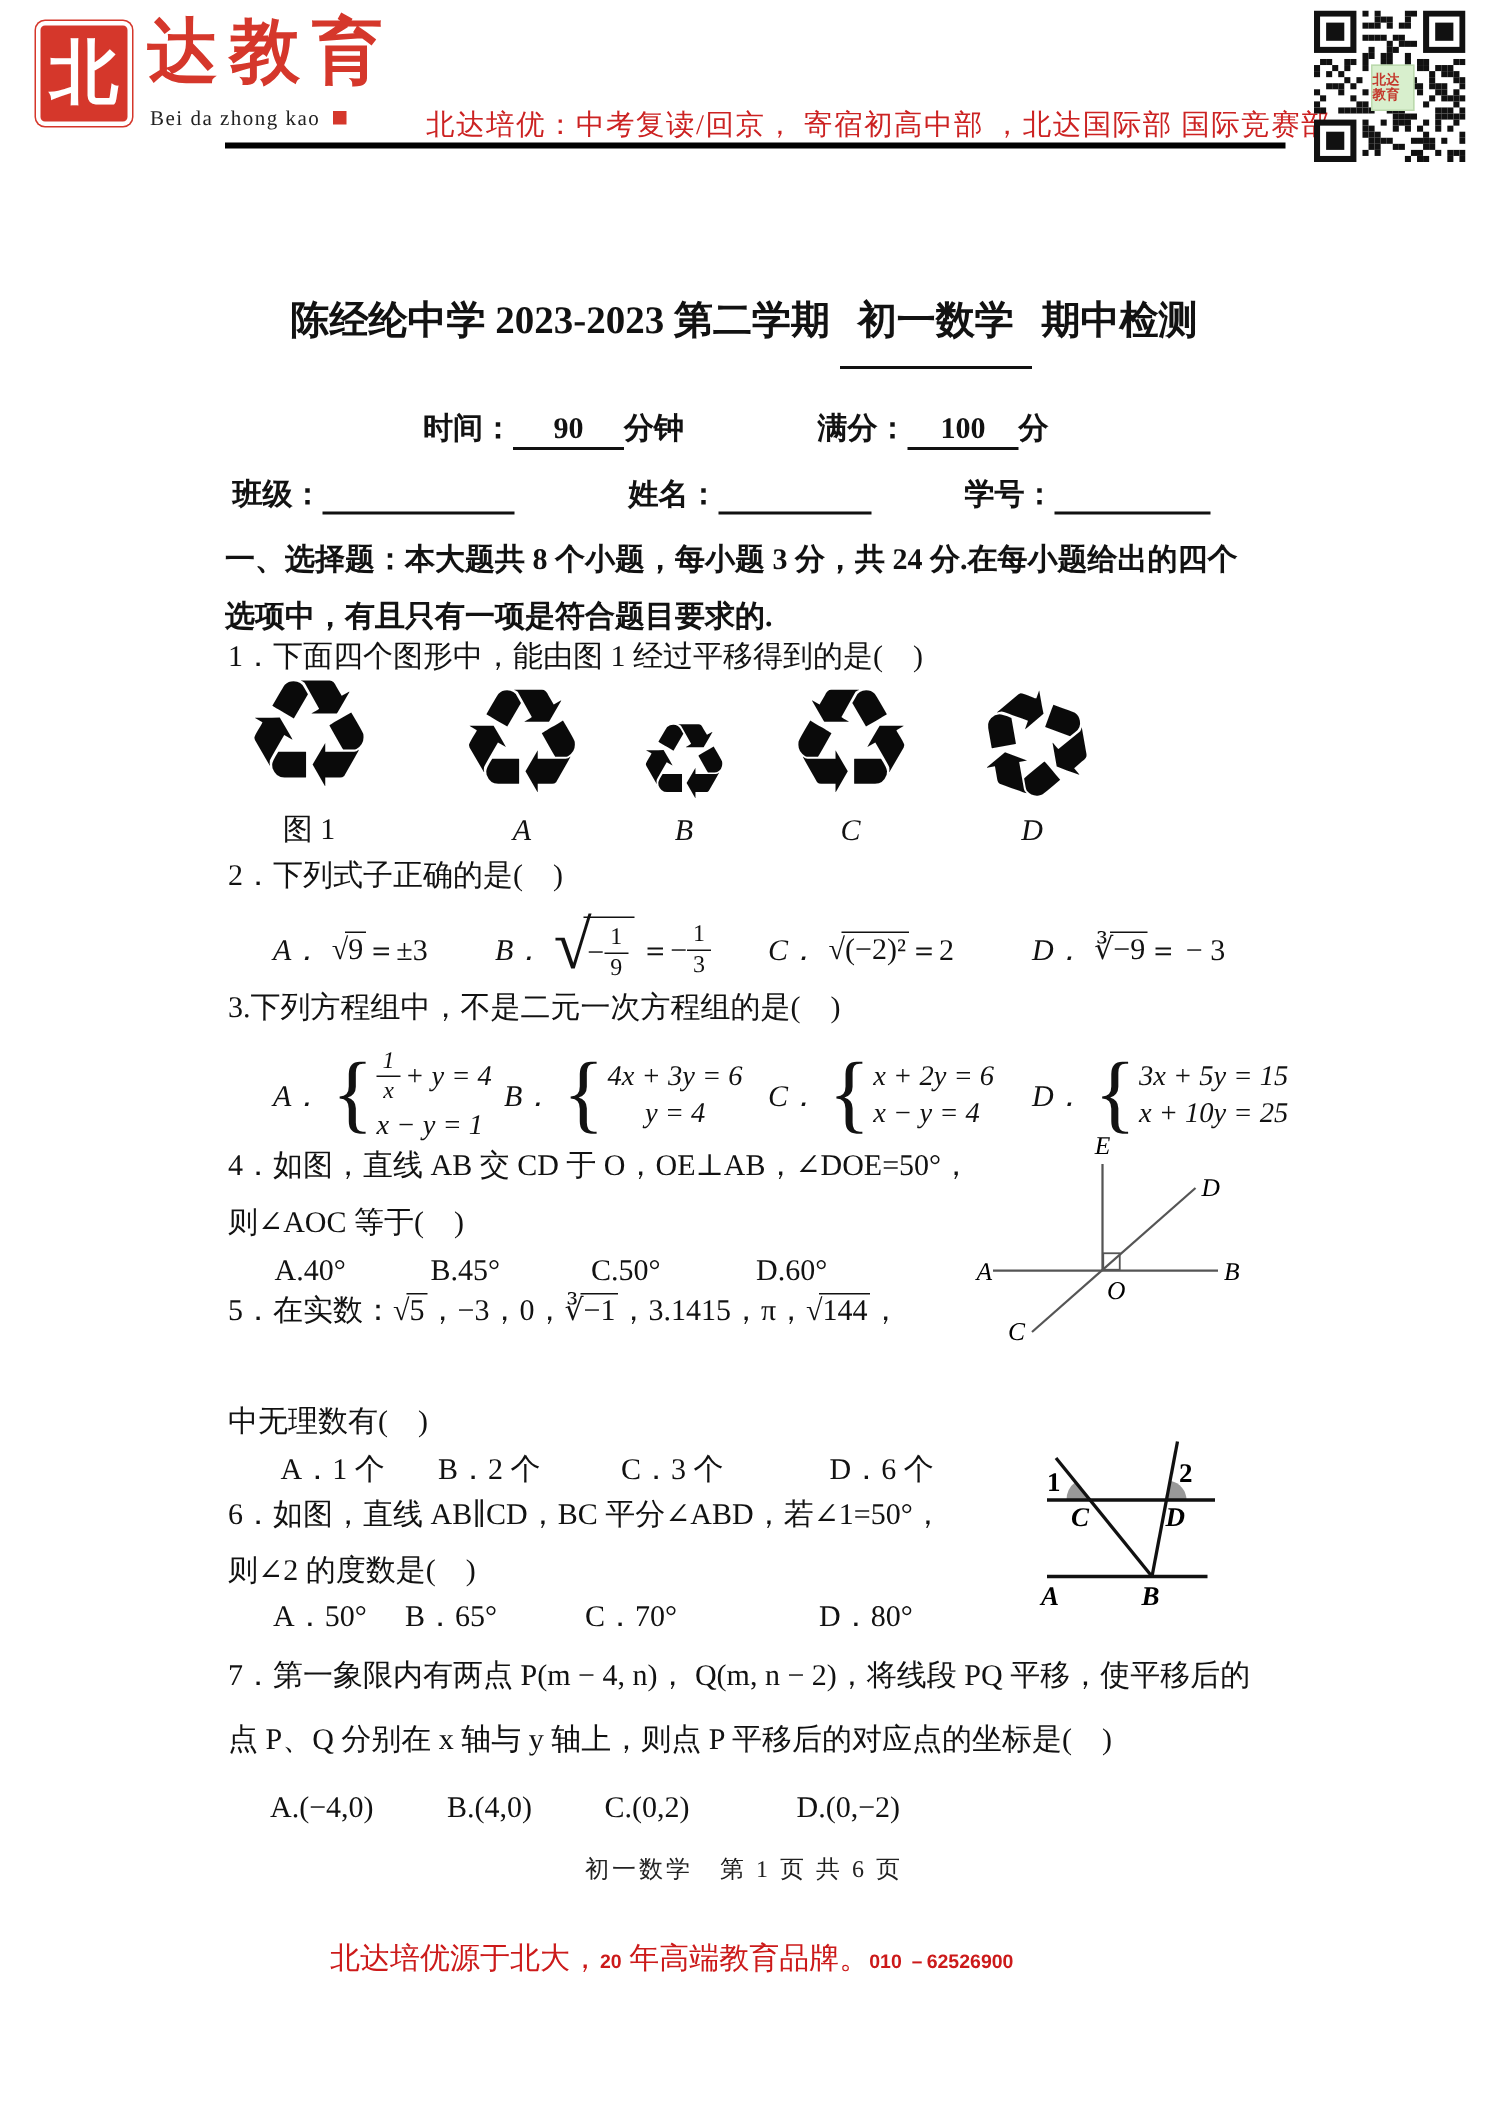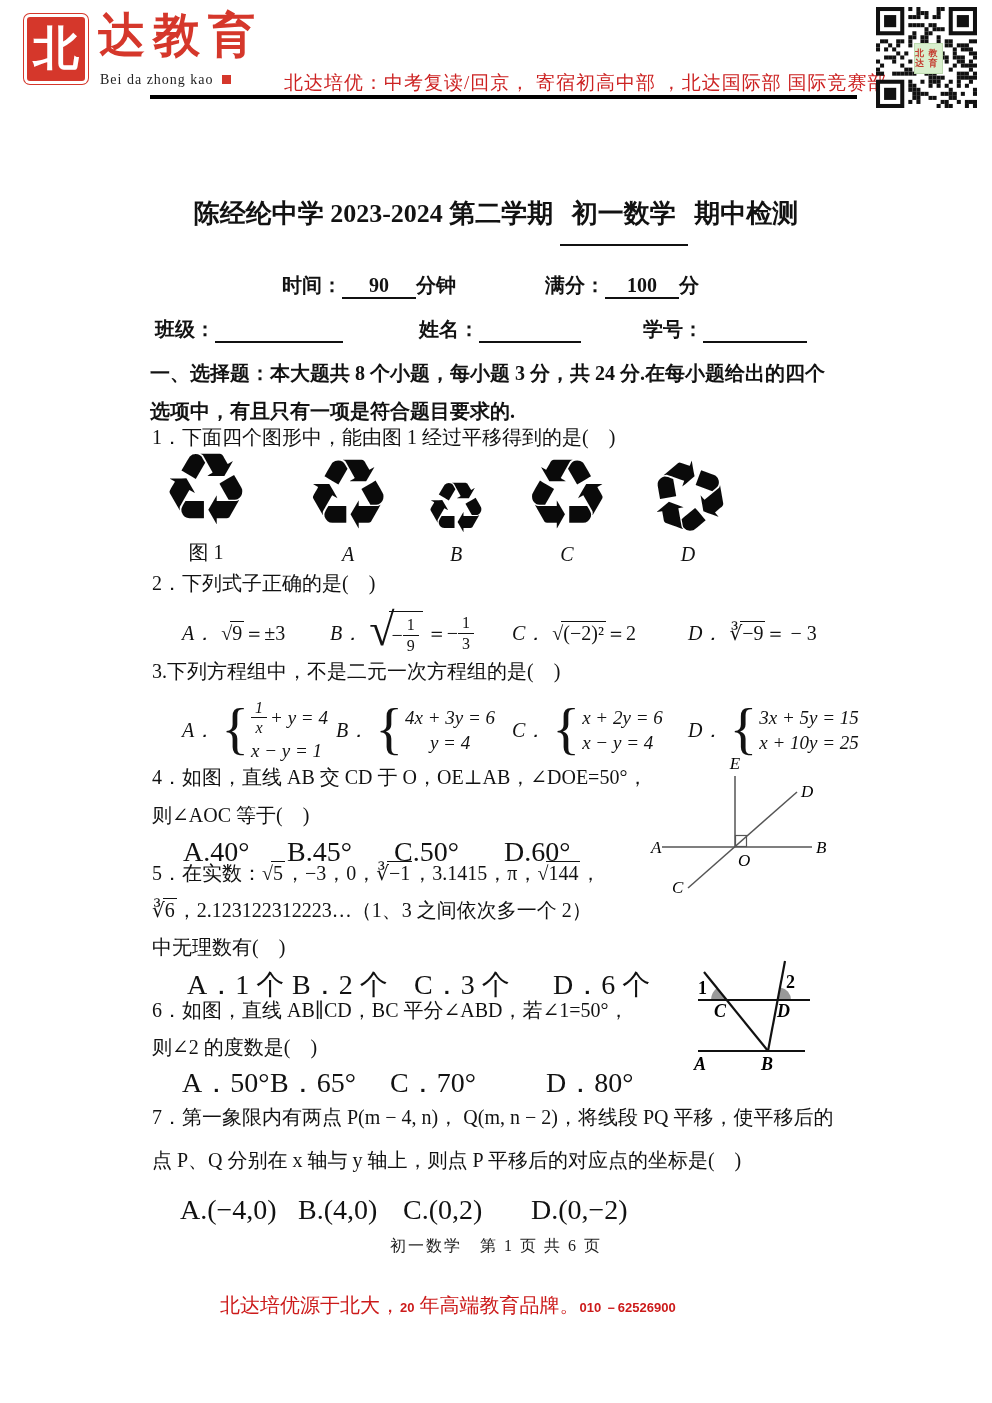--- a/index.html
+++ b/index.html
@@ -13,21 +13,21 @@
   .seal span{color:#fff;font-size:46px;font-weight:bold;font-family:"Liberation Serif",serif;}
   .brand{position:absolute;left:98px;top:12px;font-size:47px;font-weight:bold;color:#d5372b;
          letter-spacing:8px;line-height:1;font-family:"Liberation Serif",serif;}
   .logo-sub{position:absolute;left:100px;top:72px;font-size:14px;color:#222;letter-spacing:1px;}
   .logo-sub .sq{display:inline-block;width:9px;height:9px;background:#d5372b;margin-left:8px;}
   .tagline{position:absolute;left:284px;top:70px;font-size:19px;color:#cc2222;letter-spacing:1px;}
   .rule{position:absolute;left:150px;top:95px;width:707px;height:4px;background:#000;}
   .qr{position:absolute;left:876px;top:7px;width:101px;height:101px;}
   .qr svg{width:101px;height:101px;display:block;}
   .qr-label{position:absolute;left:38px;top:36px;width:27px;height:29px;background:#d8efcd;border:1px solid #bcd9ae;
-            display:flex;flex-direction:row;align-items:center;justify-content:center;line-height:1.1;}
+            display:flex;flex-direction:column;justify-content:center;line-height:1.1;}
   .qr-label span{font-size:9px;color:#c43a2e;font-weight:bold;}
 
   
   .title{position:absolute;left:0;top:196px;width:992px;text-align:center;font-size:26px;font-weight:bold;}
   .title .u{border-bottom:2.5px solid #111;padding:0 12px 16px 12px;}
   .meta{font-size:20px;font-weight:bold;}
   .fill{display:inline-block;min-width:66px;text-align:center;border-bottom:2px solid #111;padding:0 4px;}
   .info{font-size:20px;font-weight:bold;}
   .blank{display:inline-block;border-bottom:2px solid #111;height:22px;vertical-align:bottom;}
   .sec{font-size:20px;font-weight:bold;line-height:38px;}
@@ -38,21 +38,21 @@
   .lh43{line-height:43px;}
 
   
   .recol{position:absolute;display:flex;flex-direction:column;align-items:center;justify-content:flex-end;}
   .resym{font-family:"DejaVu Sans",sans-serif;color:#0a0a0a;line-height:0.95;}
   .relab{font-size:20px;margin-top:2px;}
   .ital{font-style:italic;}
 
   
   .optrow{position:absolute;left:0;top:0;width:992px;height:0;}
-  .opt{position:absolute;font-size:28px;}
+  .opt{position:absolute;font-size:20px;}
   .q-opt{position:absolute;display:flex;align-items:center;font-size:20px;height:70px;}
   .opt-label{font-style:italic;margin-right:7px;}
 
   
   .sq{display:inline-block;line-height:1.05;}
   .rad{letter-spacing:-2px;}
   .rc{border-top:1.6px solid #111;padding:0 2px;}
   .frac{display:inline-flex;flex-direction:column;align-items:center;font-size:16px;line-height:1.2;vertical-align:middle;}
   .frac .num{border-bottom:1.4px solid #111;padding:0 4px;}
   .frac .den{padding:0 4px;}
@@ -265,21 +265,21 @@
         <rect x="1" y="19" width="5" height="5" fill="#fff"></rect>
         <rect x="2" y="20" width="3" height="3" fill="#111"></rect>
       </svg>
     <div class="qr-label">
       <span>北达</span>
       <span>教育</span>
     </div>
   </div>
 
   <div class="title">
-    <span>陈经纶中学 2023-2024 第二学期</span>
+    <span>陈经纶中学 2023-2023 第二学期</span>
     <span class="u">初一数学</span>
     <span>期中检测</span>
   </div>
 
   <div class="abs meta" style="left:282px;top:272px;">
     <span>时间：</span><span class="fill">90</span><span>分钟</span>
   </div>
   <div class="abs meta" style="left:545px;top:272px;">
     <span>满分：</span><span class="fill">100</span><span>分</span>
   </div>
@@ -415,23 +415,20 @@
     <text x="151" y="45" font-size="17" font-style="italic">D</text>
     <text x="1" y="101" font-size="17" font-style="italic">A</text>
     <text x="166" y="101" font-size="17" font-style="italic">B</text>
     <text x="88" y="114" font-size="17" font-style="italic">O</text>
     <text x="22" y="141" font-size="17" font-style="italic">C</text>
   </svg>
 
   <div class="abs stem" style="left:152px;top:860px;">
     <span>5．在实数：</span><span class="sq"><span class="rad">√</span><span class="rc">5</span></span><span>，−3，0，</span><span class="sq"><span class="rad">∛</span><span class="rc">−1</span></span><span>，3.1415，π，</span><span class="sq"><span class="rad">√</span><span class="rc">144</span></span><span>，</span>
   </div>
-  <div class="abs stem" style="left:152px;top:897px;">
-    <span class="sq"><span class="rad">∛</span><span class="rc">6</span></span><span>，2.123122312223…（1、3 之间依次多一个 2）</span>
-  </div>
   <div class="abs stem" style="left:152px;top:934px;">中无理数有(&nbsp;&nbsp;&nbsp;&nbsp;)</div>
   <div class="optrow">
     <span class="opt" style="left:187px;top:966px;">A．1 个</span>
     <span class="opt" style="left:292px;top:966px;">B．2 个</span>
     <span class="opt" style="left:414px;top:966px;">C．3 个</span>
     <span class="opt" style="left:553px;top:966px;">D．6 个</span>
   </div>
 
   <div class="abs stem lh37" style="left:152px;top:992px;">
     <div>6．如图，直线 AB∥CD，BC 平分∠ABD，若∠1=50°，</div>

